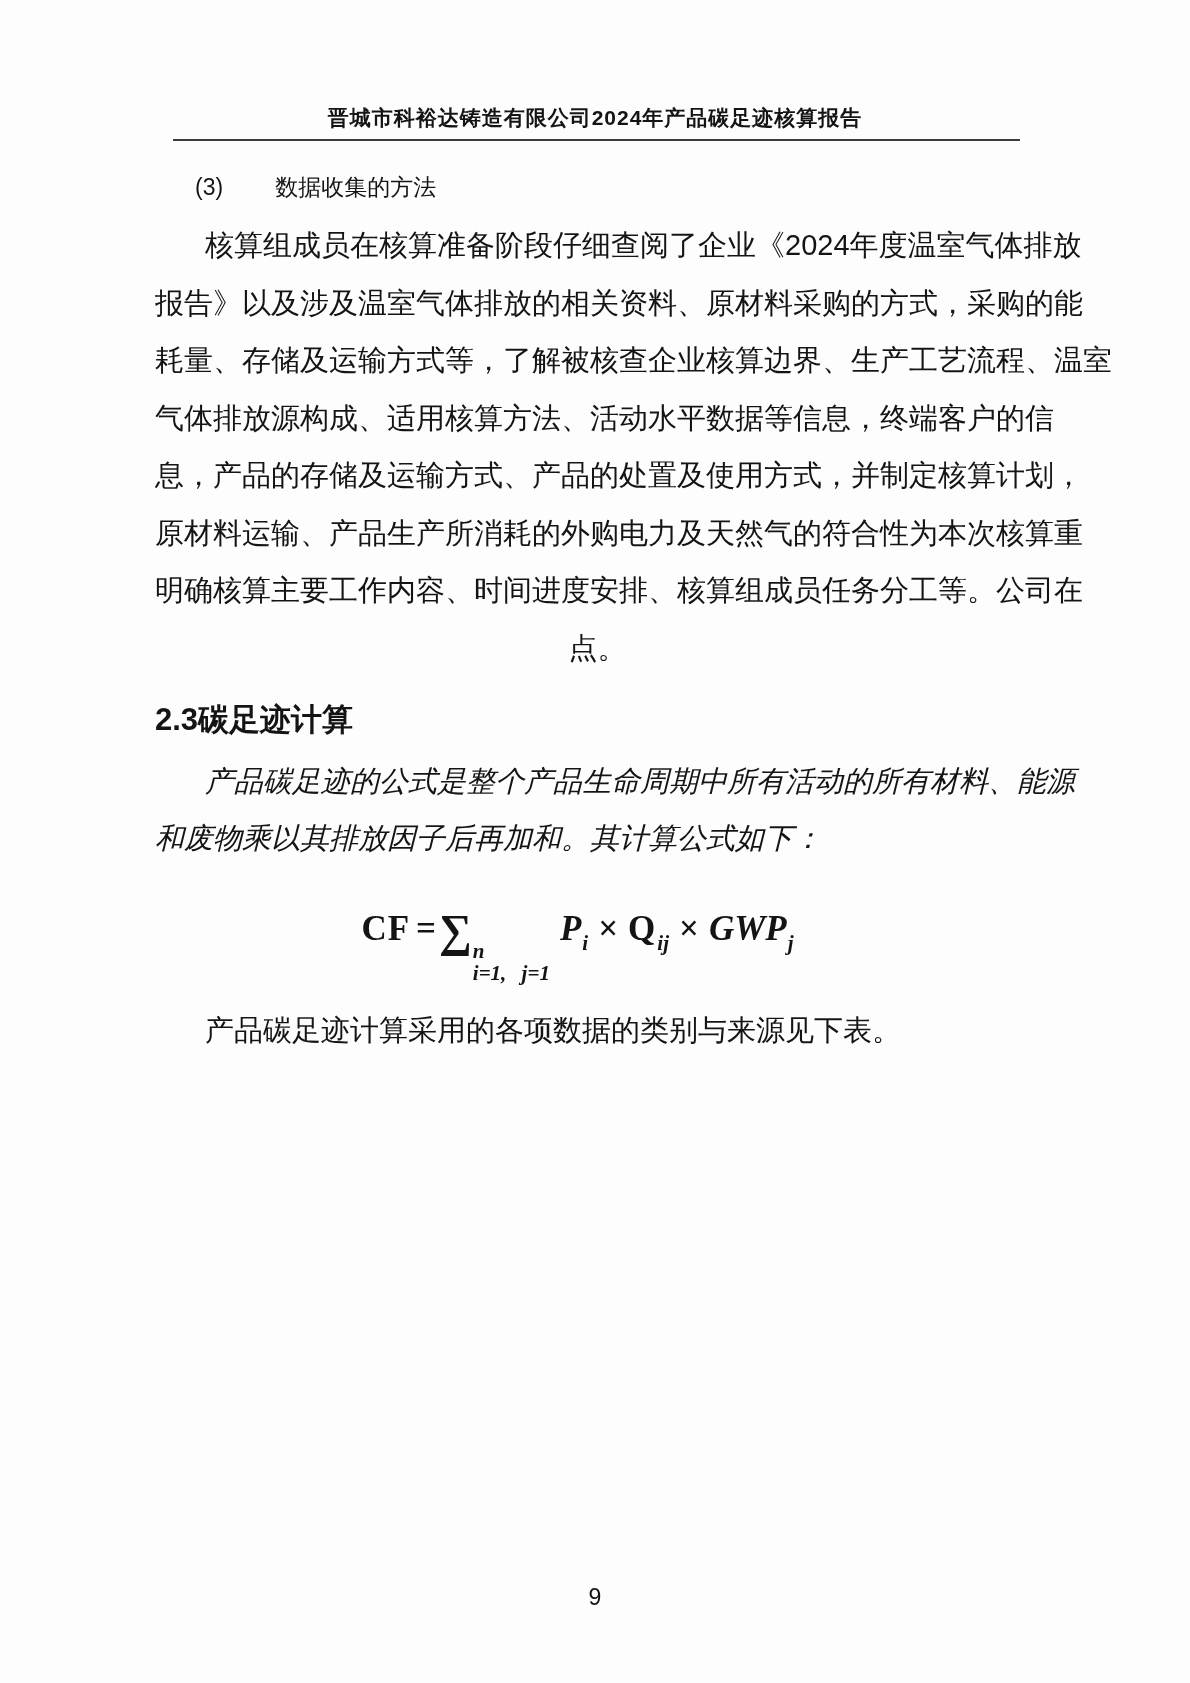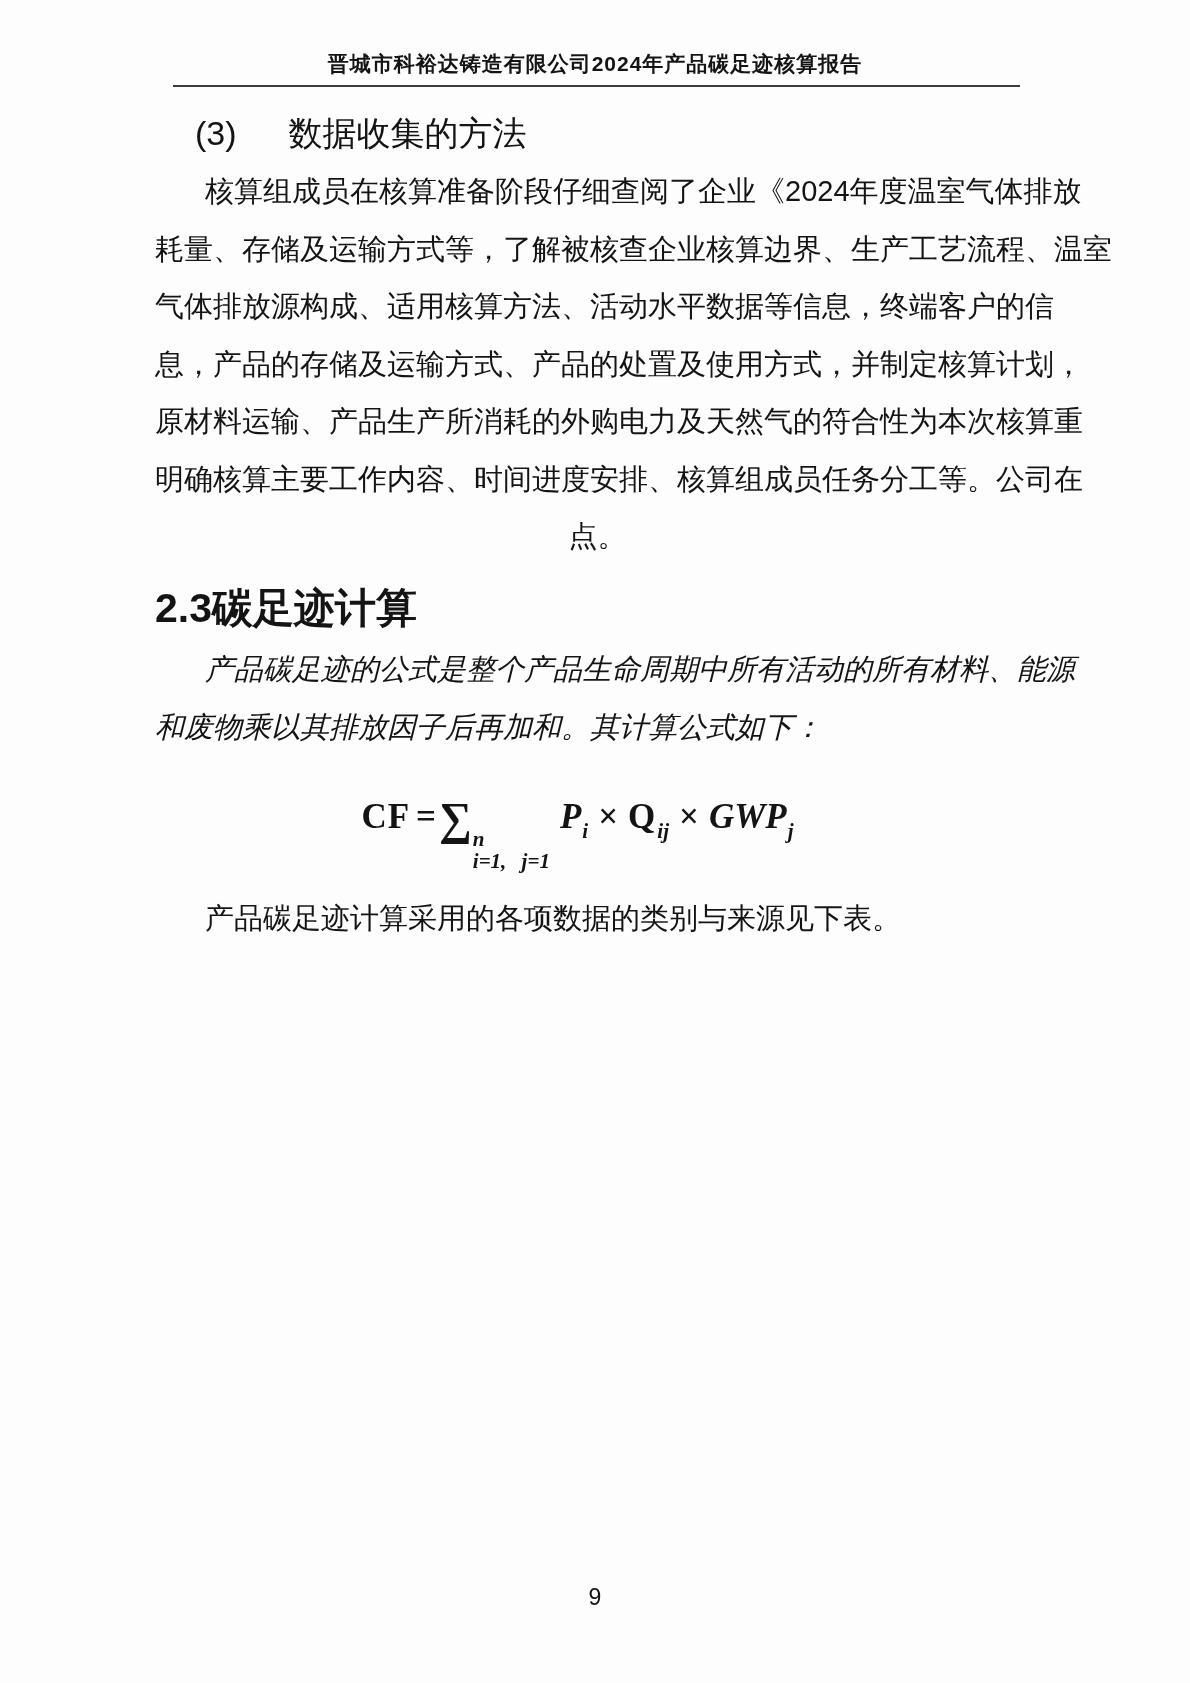--- a/index.html
+++ b/index.html
@@ -17,57 +17,57 @@
     color: var(--color-text);
   }
   .page {
     position: relative;
     width: 1190px;
     height: 1683px;
     overflow: hidden;
     background: var(--color-page_bg);
   }
   .header-title {
-    padding-top: 52px;
+    padding-top: 106px;
     text-align: center;
     font-size: 21px;
     font-weight: 700;
     letter-spacing: 1px;
     line-height: 24px;
   }
   .header-rule {
     margin: 9px 0 0 173px;
     width: 847px;
     height: 2px;
     background: var(--color-rule);
   }
   .content {
     margin: 0 150px 0 155px;
     width: 885px;
   }
   .section-heading {
     margin-top: 28px;
     padding-left: 40px;
-    font-size: 34px;
+    font-size: 23px;
     font-weight: 500;
     line-height: 36px;
     white-space: nowrap;
   }
   .section-heading .gap { margin-left: 52px; }
   .para {
     font-size: 29px;
     line-height: 57.5px;
     font-weight: 400;
   }
   .para .line { white-space: nowrap; }
   .para .indent { text-indent: 50px; }
   .para-1 { margin-top: 12px; text-align: center; }
   .heading-23 {
     margin: 14px 0 0 0;
-    font-size: 41px;
+    font-size: 31px;
     font-weight: 700;
     line-height: 57.5px;
   }
   .para-2 { margin-top: 4px; font-style: italic; }
   .formula {
     margin: 26px 40px 18px 0;
     text-align: center;
     font-family: "Liberation Serif", serif;
     font-weight: 700;
     font-size: 35px;
@@ -121,20 +121,21 @@
   <div class="header-rule"></div>
 
   <div class="content">
 
     <div class="section-heading">
       <span>(3)</span><span class="gap">数据收集的方法</span>
     </div>
 
     <div class="para para-1">
       <div class="line indent">核算组成员在核算准备阶段仔细查阅了企业《2024年度温室气体排放</div>
+      <div class="line">报告》以及涉及温室气体排放的相关资料、原材料采购的方式，采购的能</div>
       <div class="line">耗量、存储及运输方式等，了解被核查企业核算边界、生产工艺流程、温室</div>
       <div class="line">气体排放源构成、适用核算方法、活动水平数据等信息，终端客户的信</div>
       <div class="line">息，产品的存储及运输方式、产品的处置及使用方式，并制定核算计划，</div>
       <div class="line">原材料运输、产品生产所消耗的外购电力及天然气的符合性为本次核算重</div>
       <div class="line">明确核算主要工作内容、时间进度安排、核算组成员任务分工等。公司在</div>
       <div class="line">点。</div>
     </div>
 
     <h2 class="heading-23">2.3碳足迹计算</h2>
 

